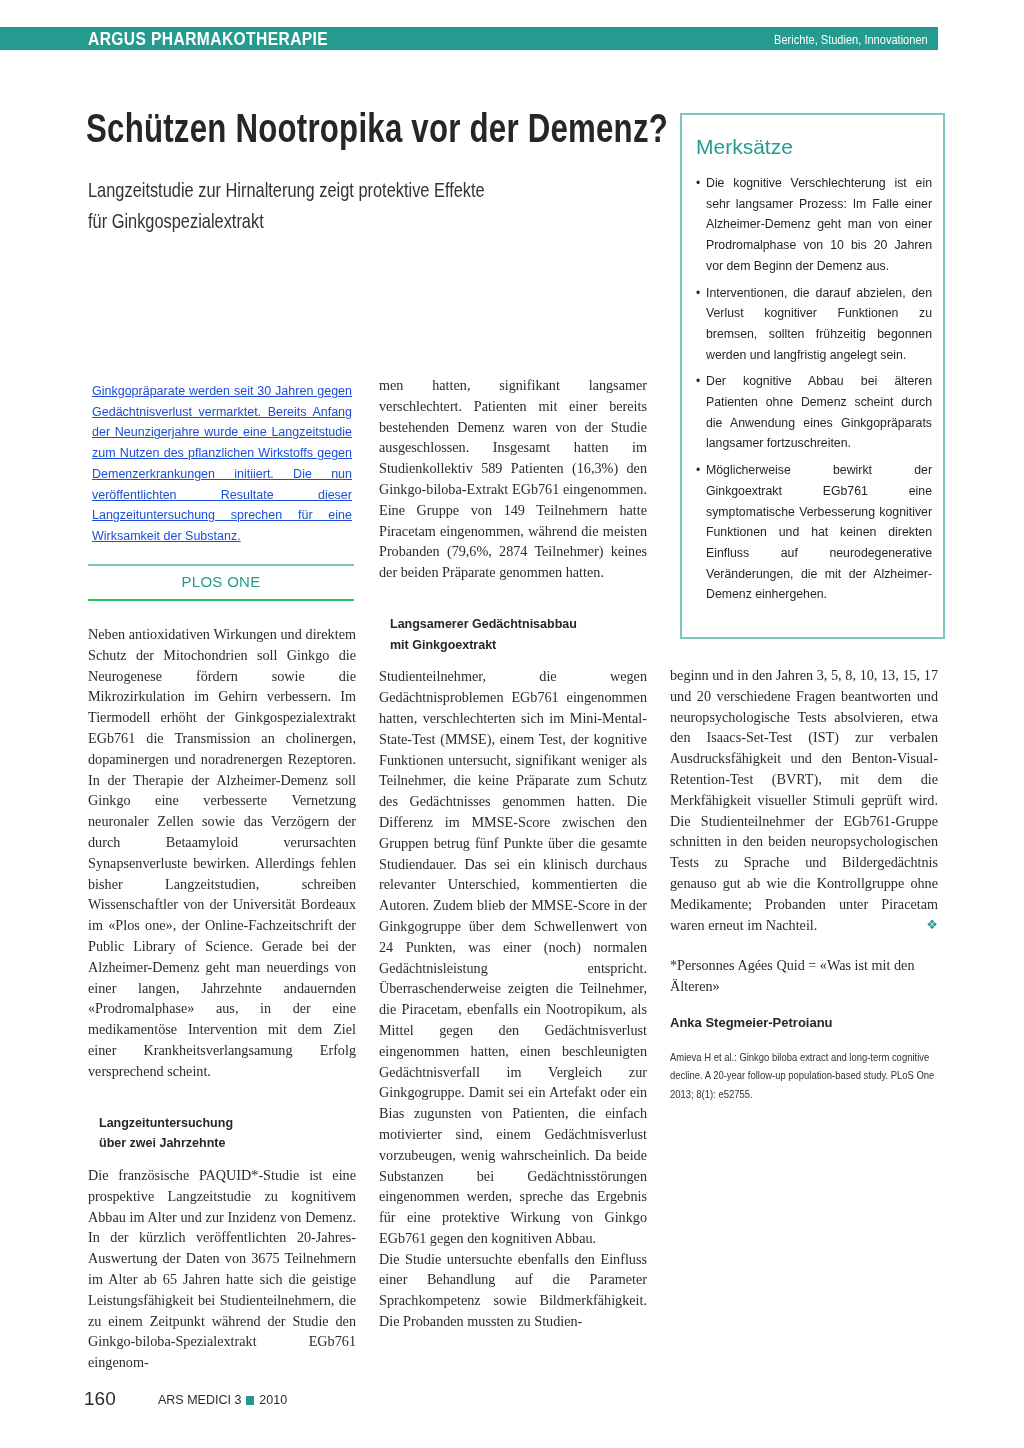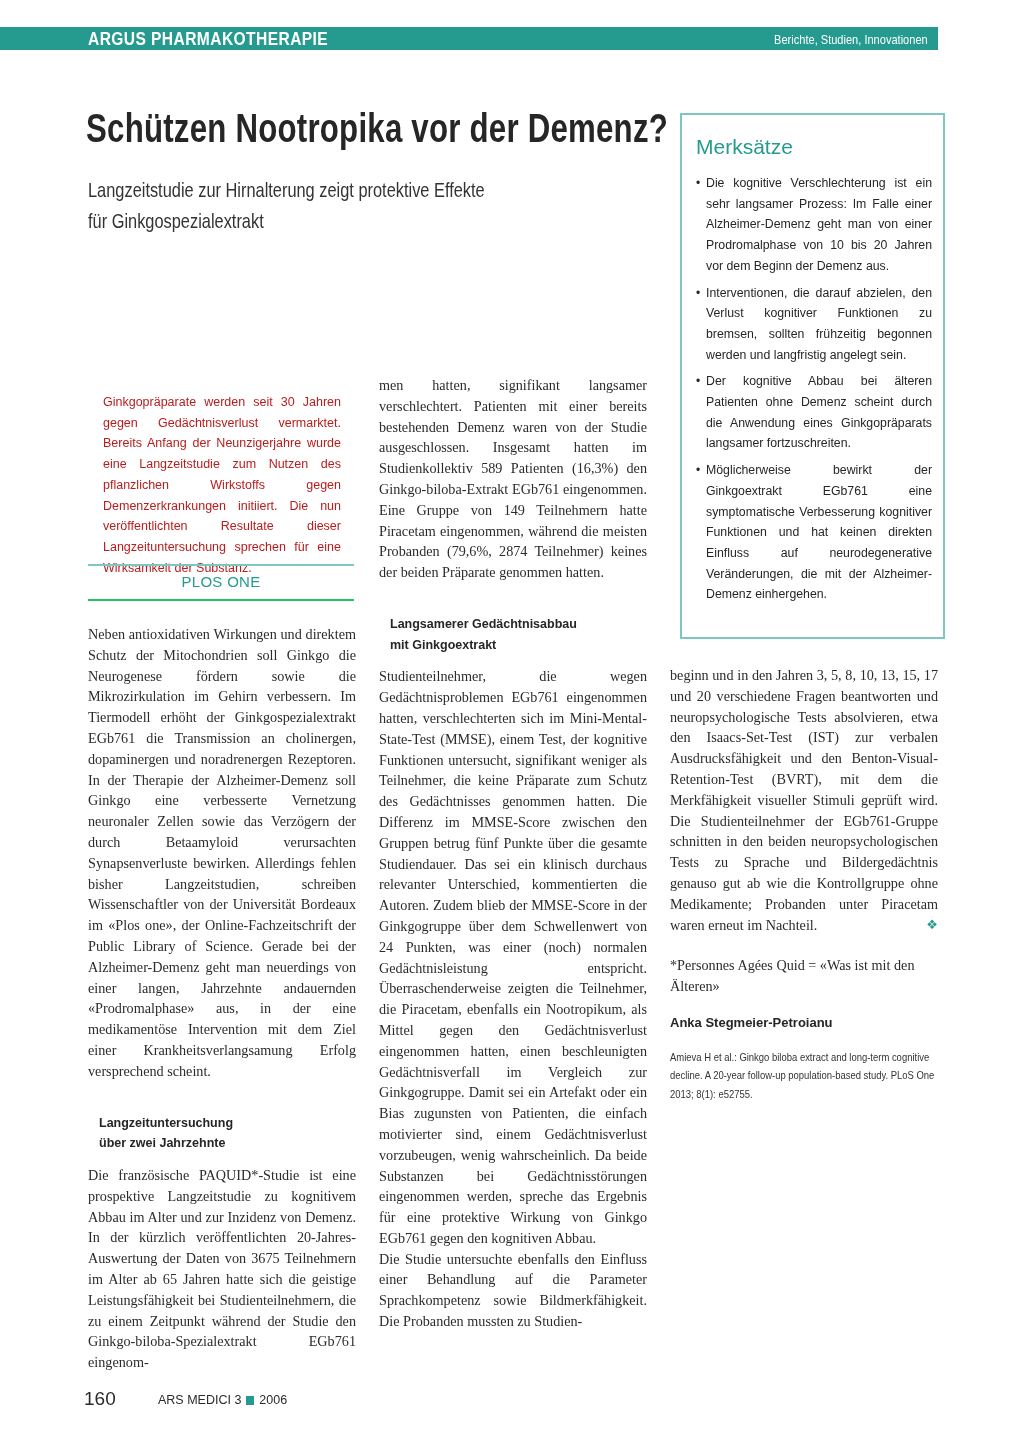--- a/index.html
+++ b/index.html
@@ -58,21 +58,21 @@
   }
 
   
   .col { position: absolute; width: 268px; }
   .col1 { left: 88px; }
   .col2 { left: 379px; }
   .col3 { left: 670px; }
 
   .lead {
     font-family: "Liberation Sans", sans-serif; font-size: 12.5px; line-height: 20.7px;
-    color: #b91c1c; text-align: justify; margin: 15px;
+    color: #1d4ed8; text-align: justify; margin: 4px; text-decoration: underline;
   }
   .body-text {
     font-family: "Liberation Serif", serif; font-size: 14.2px; line-height: 20.8px;
     color: #2b2b2b; text-align: justify; margin: 0;
   }
   .subhead {
     font-family: "Liberation Sans", sans-serif; font-weight: bold;
     font-size: 12.5px; line-height: 20.7px; color: #262626; margin: 11px;
   }
   .plos-divider {
@@ -183,14 +183,14 @@
   <div style="height:18px;"></div>
   <p class="author">Anka Stegmeier-Petroianu</p>
   <div style="height:18px;"></div>
   <p class="reference">Amieva H et al.: Ginkgo biloba extract and long-term cognitive decline. A 20-year follow-up population-based study. PLoS One 2013; 8(1): e52755.</p>
 </div>
 
 <div class="footer-page">160</div>
 <div class="footer-journal">
   <span>ARS MEDICI 3</span>
   <span class="footer-square"></span>
-  <span>2006</span>
+  <span>2010</span>
 </div>
 
 </body></html>

